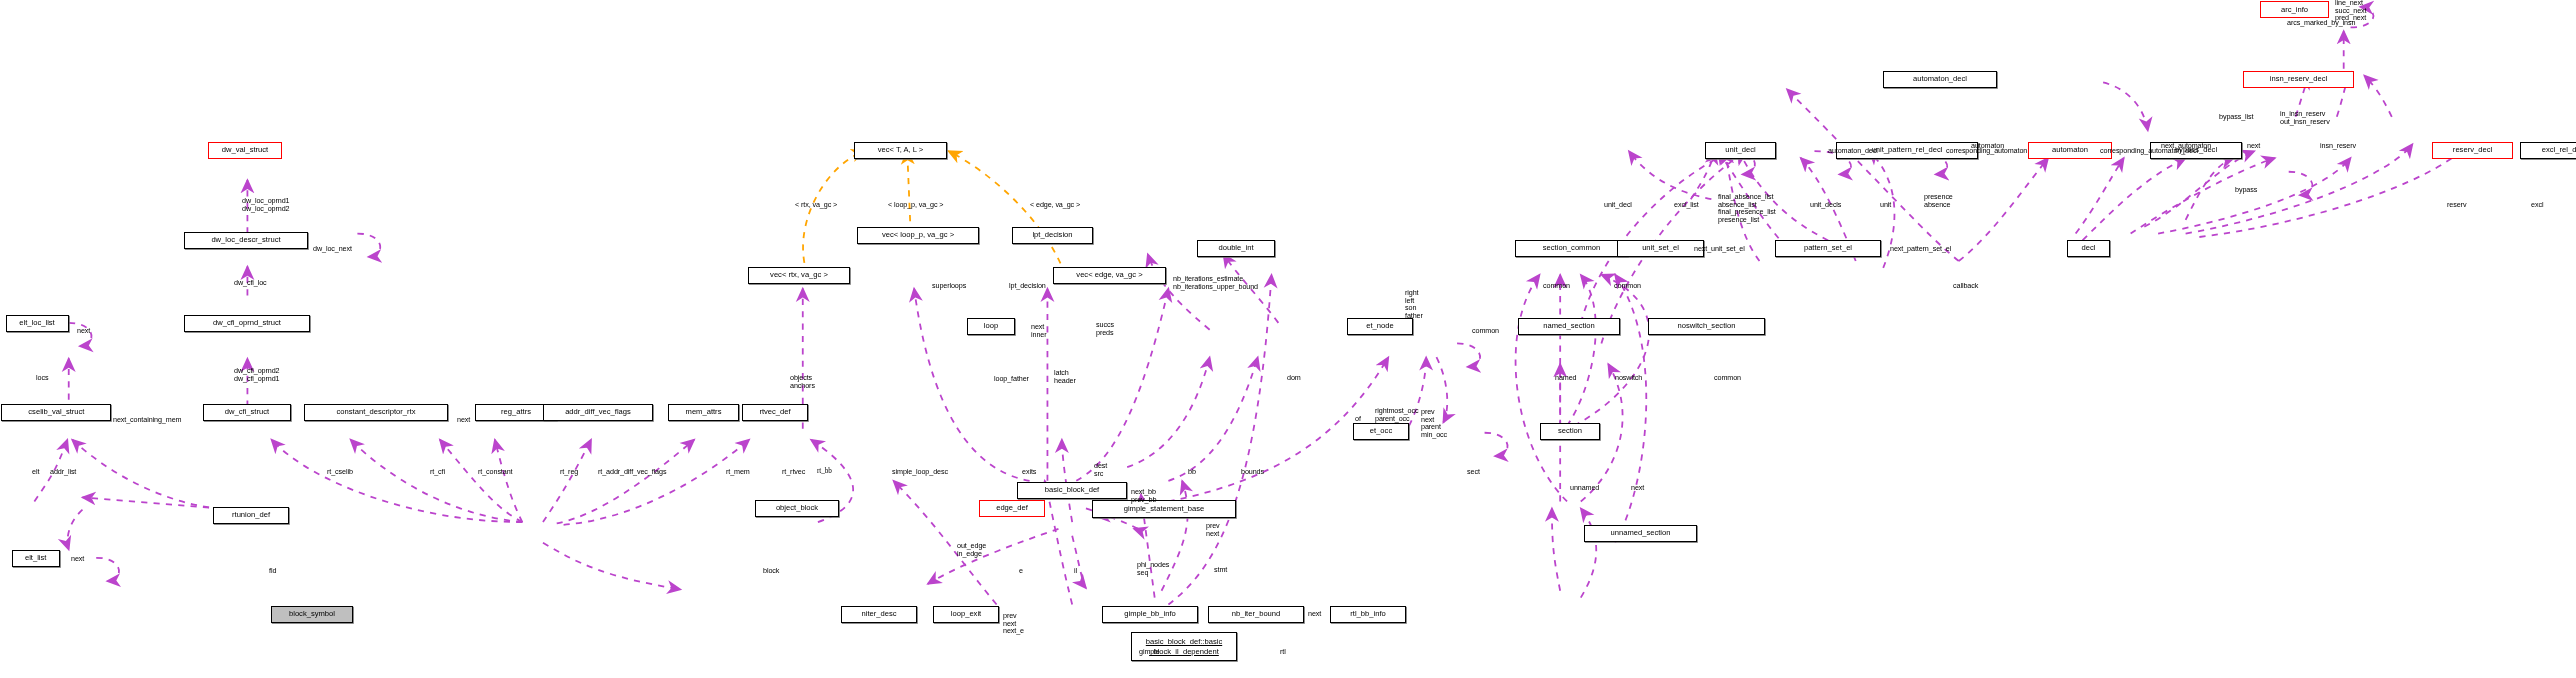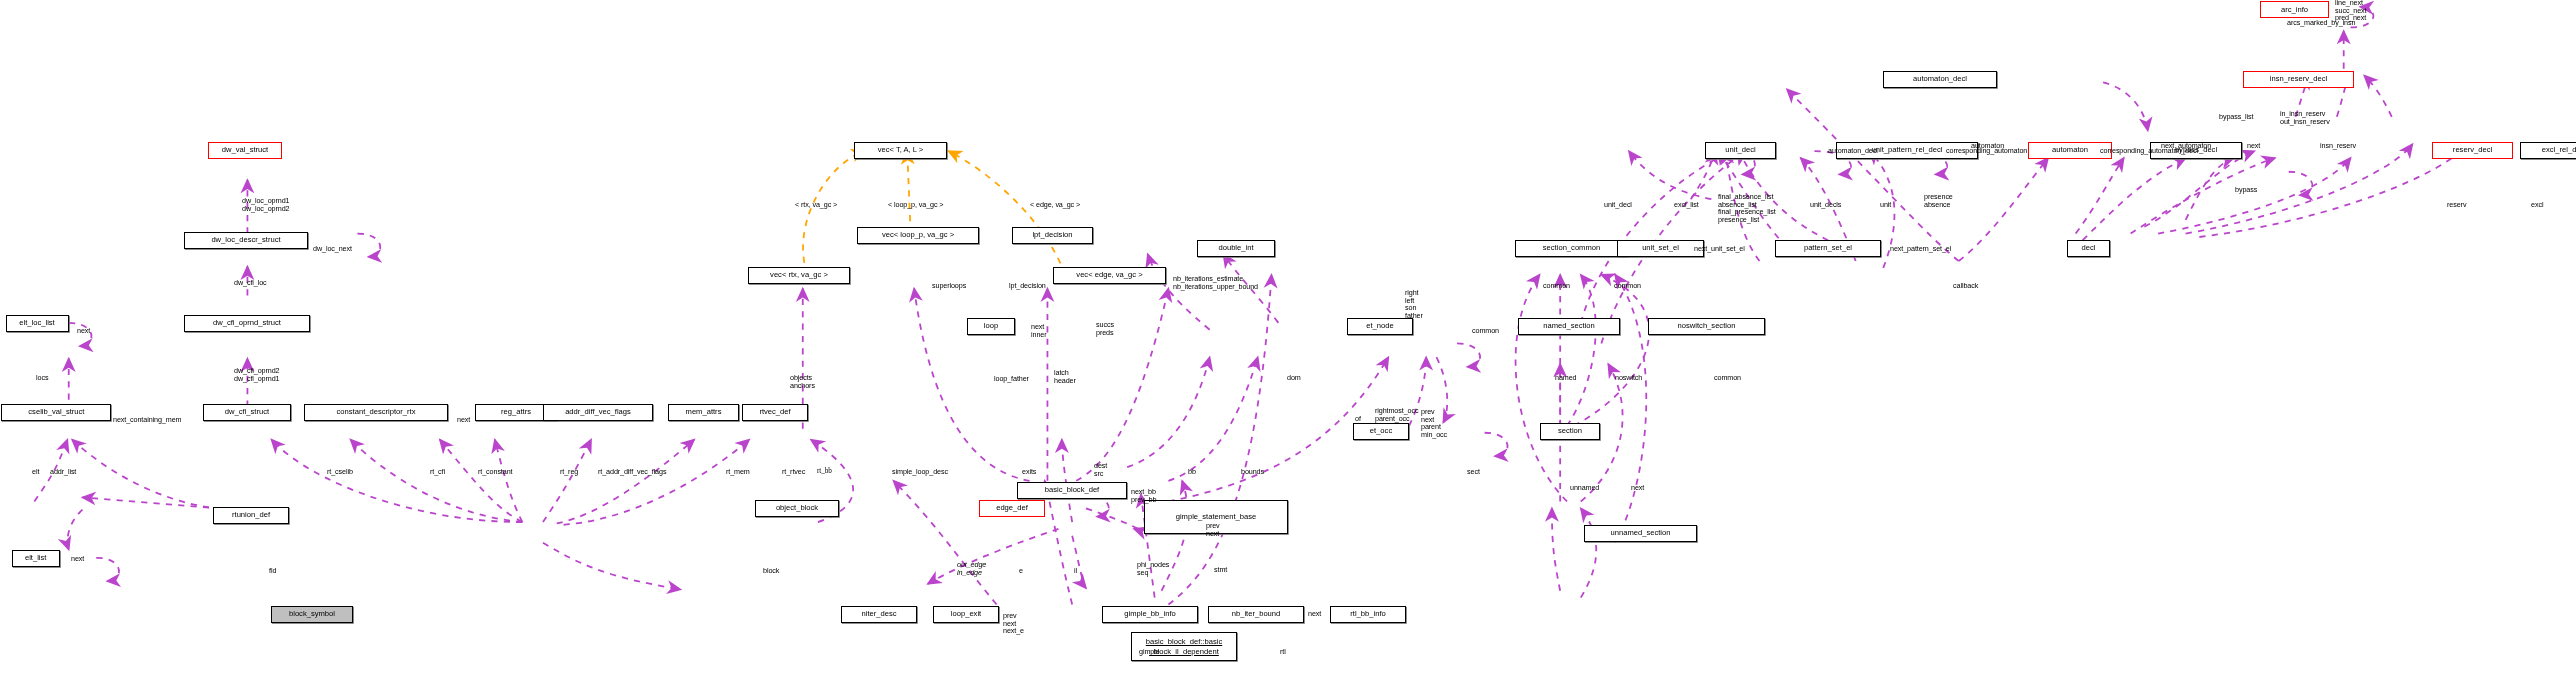--- a/index.html
+++ b/index.html
@@ -175,21 +175,21 @@
   <div class="node" style="left:203px;top:404px;width:88px;height:16.5px;">dw_cfi_struct</div>
   <div class="node" style="left:304px;top:404px;width:144px;height:16.5px;">constant_descriptor_rtx</div>
   <div class="node" style="left:475px;top:404px;width:82px;height:16.5px;">reg_attrs</div>
   <div class="node" style="left:543px;top:404px;width:110px;height:16.5px;">addr_diff_vec_flags</div>
   <div class="node" style="left:668px;top:404px;width:71px;height:16.5px;">mem_attrs</div>
   <div class="node" style="left:742px;top:404px;width:66px;height:16.5px;">rtvec_def</div>
   <div class="node" style="left:11.7px;top:550px;width:48px;height:16.5px;">elt_list</div>
   <div class="node" style="left:213px;top:507px;width:76px;height:16.5px;">rtunion_def</div>
   <div class="node" style="left:755px;top:500px;width:84px;height:16.5px;">object_block</div>
   <div class="node red" style="left:979px;top:500px;width:66px;height:16.5px;">edge_def</div>
-  <div class="node" style="left:1144px;top:500px;width:144px;height:34px;">gimple_statement_base</div>
+  <div class="node" style="left:1092px;top:500px;width:144px;height:18px;">gimple_statement_base</div>
   <div class="node gray" style="left:271px;top:606px;width:82px;height:16.5px;">block_symbol</div>
   <div class="node" style="left:841px;top:606px;width:76px;height:16.5px;">niter_desc</div>
   <div class="node" style="left:933px;top:606px;width:66px;height:16.5px;">loop_exit</div>
   <div class="node" style="left:1102px;top:606px;width:96px;height:16.5px;">gimple_bb_info</div>
   <div class="node" style="left:1208px;top:606px;width:96px;height:16.5px;">nb_iter_bound</div>
   <div class="node" style="left:1330px;top:606px;width:76px;height:16.5px;">rtl_bb_info</div>
   <div class="node" style="left:1131px;top:632px;width:106px;height:29px;line-height:9.6px;text-decoration:underline;">basic_block_def::basic
 _block_il_dependent</div>
 
   <div class="node" style="left:854px;top:142px;width:93px;height:16.5px;">vec&lt; T, A, L &gt;</div>
@@ -242,21 +242,21 @@
   <div class="elabel left" style="left:726px;top:472px;">rt_mem</div>
   <div class="elabel left" style="left:782px;top:472px;">rt_rtvec</div>
   <div class="elabel left" style="left:817px;top:472px;font-family:Liberation Serif, serif;">rt_bb</div>
   <div class="elabel left" style="left:892px;top:472px;">simple_loop_desc</div>
   <div class="elabel left" style="left:1022px;top:472px;">exits</div>
   <div class="elabel left" style="left:1094px;top:470px;">dest
 src</div>
   <div class="elabel left" style="left:1188px;top:472px;">bb</div>
   <div class="elabel left" style="left:269px;top:571px;">fld</div>
   <div class="elabel left" style="left:763px;top:571px;">block</div>
-  <div class="elabel left" style="left:957px;top:569px;font-style:italic;">out_edge
+  <div class="elabel left" style="left:957px;top:550px;">out_edge
 in_edge</div>
   <div class="elabel left" style="left:1019px;top:571px;">e</div>
   <div class="elabel left" style="left:1074px;top:571px;">il</div>
   <div class="elabel left" style="left:1137px;top:569px;">phi_nodes
 seq</div>
   <div class="elabel left" style="left:1003px;top:623px;">prev
 next
 next_e</div>
   <div class="elabel left" style="left:1139px;top:652px;">gimple</div>
   <div class="elabel left" style="left:1280px;top:652px;">rtl</div>

